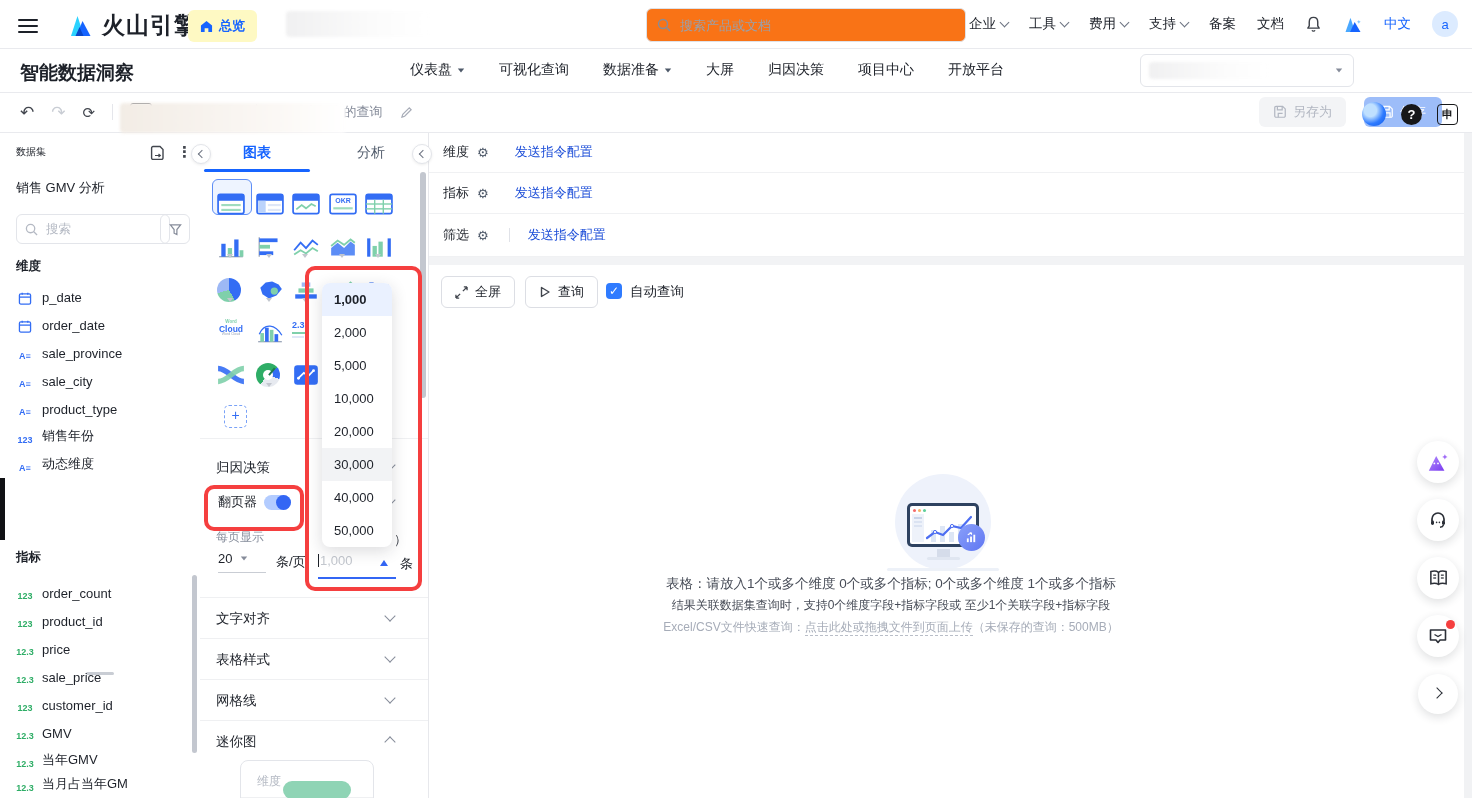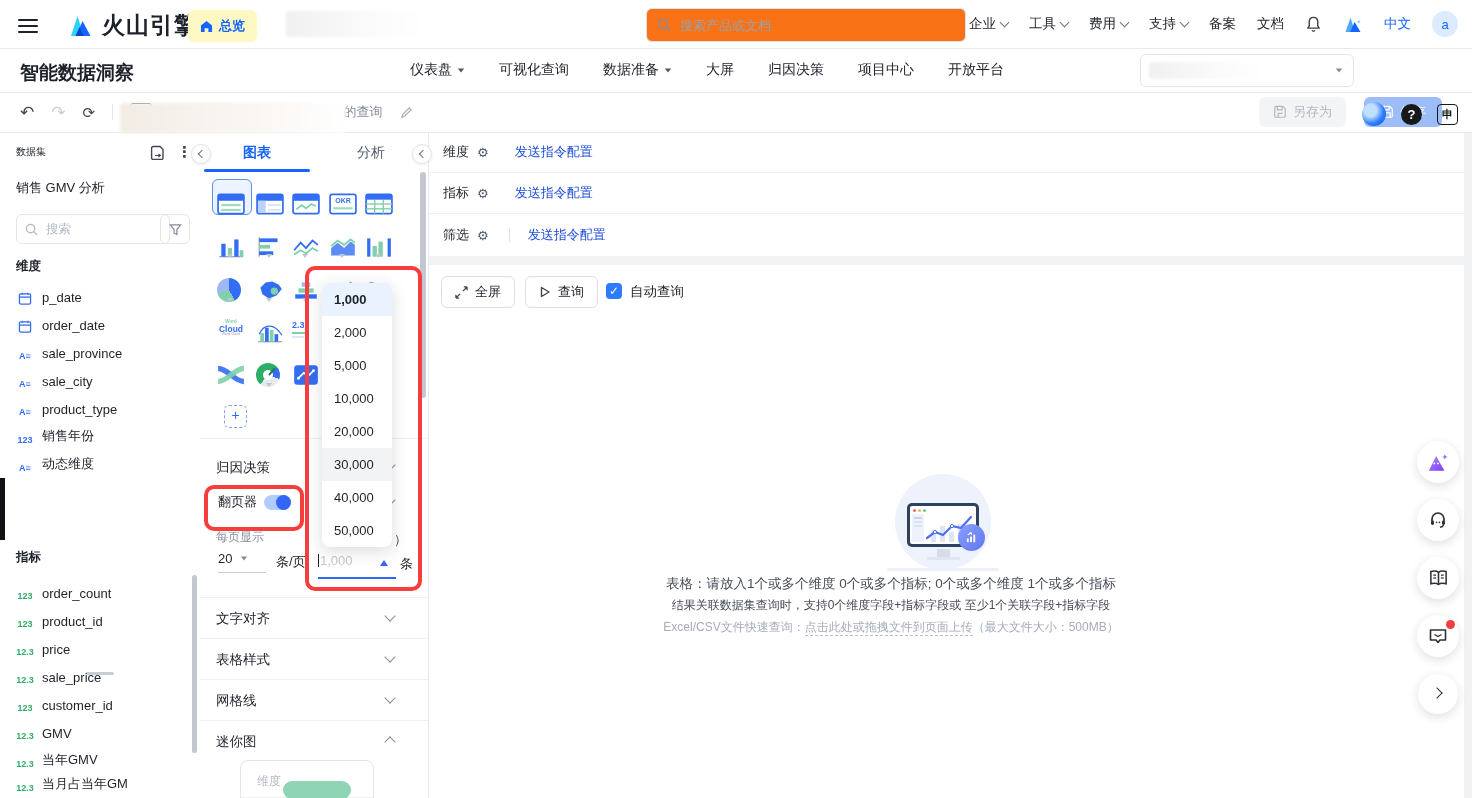--- a/index.html
+++ b/index.html
@@ -662,21 +662,21 @@
         <rect x="2" y="8" width="2" height="4" fill="#fff"></rect>
         <rect x="5.5" y="6" width="2" height="6" fill="#fff"></rect>
         <rect x="9" y="4" width="2" height="8" fill="#fff"></rect>
         <path d="M3 4 L7 2 M7 2 H5 M7 2 V4" stroke="#fff" stroke-width="1.2" fill="none"></path>
       </svg>
   </div>
 
   <div class="empty-txt" style="top:443px;font-size:13.5px;color:#474c57;">表格：请放入1个或多个维度 0个或多个指标; 0个或多个维度 1个或多个指标</div>
   <div class="empty-txt" style="top:465px;font-size:12px;color:#474c57;">结果关联数据集查询时，支持0个维度字段+指标字段或 至少1个关联字段+指标字段</div>
   <div class="empty-txt" style="top:487px;font-size:12px;color:#a6acb8;">
-    <span>Excel/CSV文件快速查询：</span><span class="dash-link">点击此处或拖拽文件到页面上传</span><span>（最大文件大小：500MB）</span>
+    <span>Excel/CSV文件快速查询：</span><span class="dash-link">点击此处或拖拽文件到页面上传</span><span>（未保存的查询：500MB）</span>
   </div>
 
   <div class="gutter"></div>
 
   <div class="float-btn" style="top:309px;">
     <svg width="22" height="19" viewBox="0 0 24 20">
       <defs>
           <linearGradient id="pg" x1="0" y1="0" x2="1" y2="1">
             <stop offset="0" stop-color="#b18cfc"></stop>
             <stop offset="1" stop-color="#7a3bf0"></stop>

